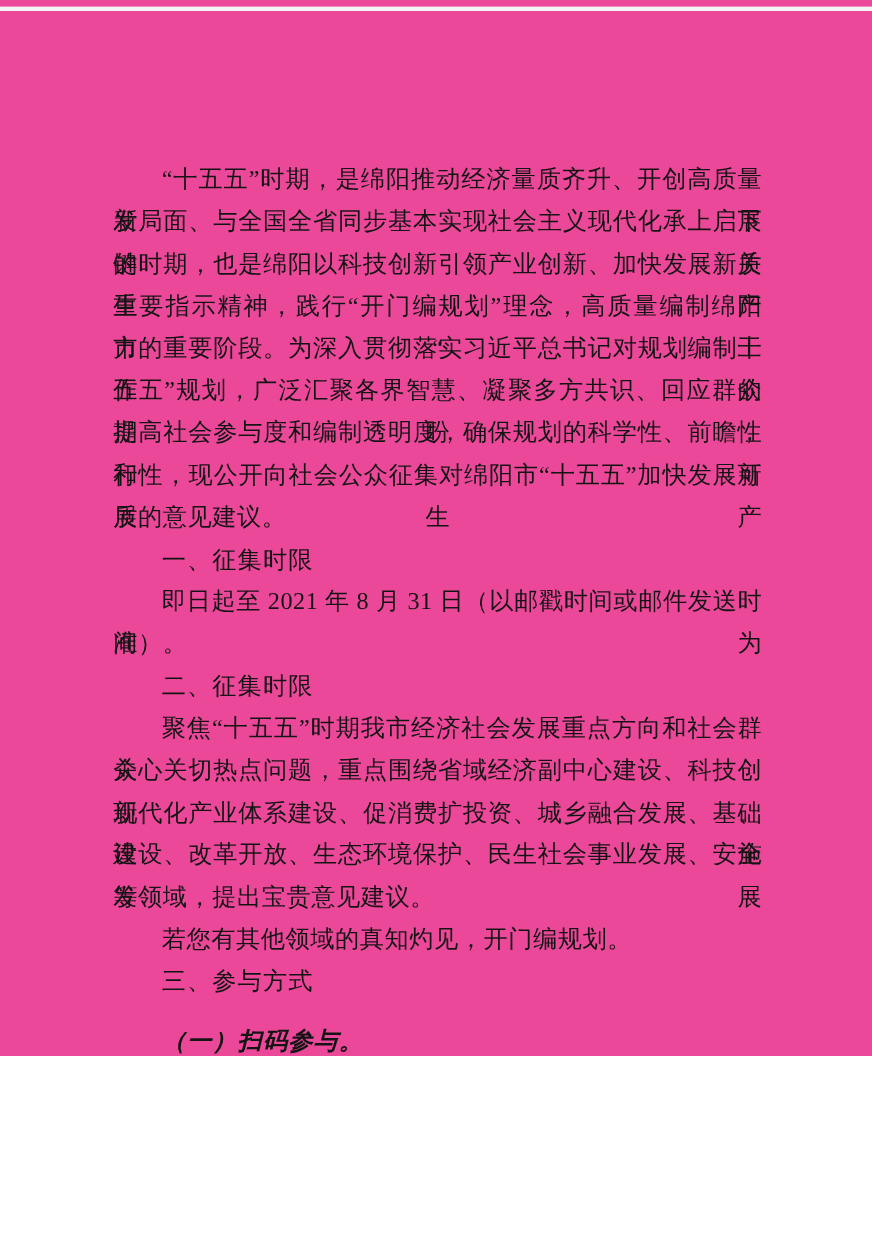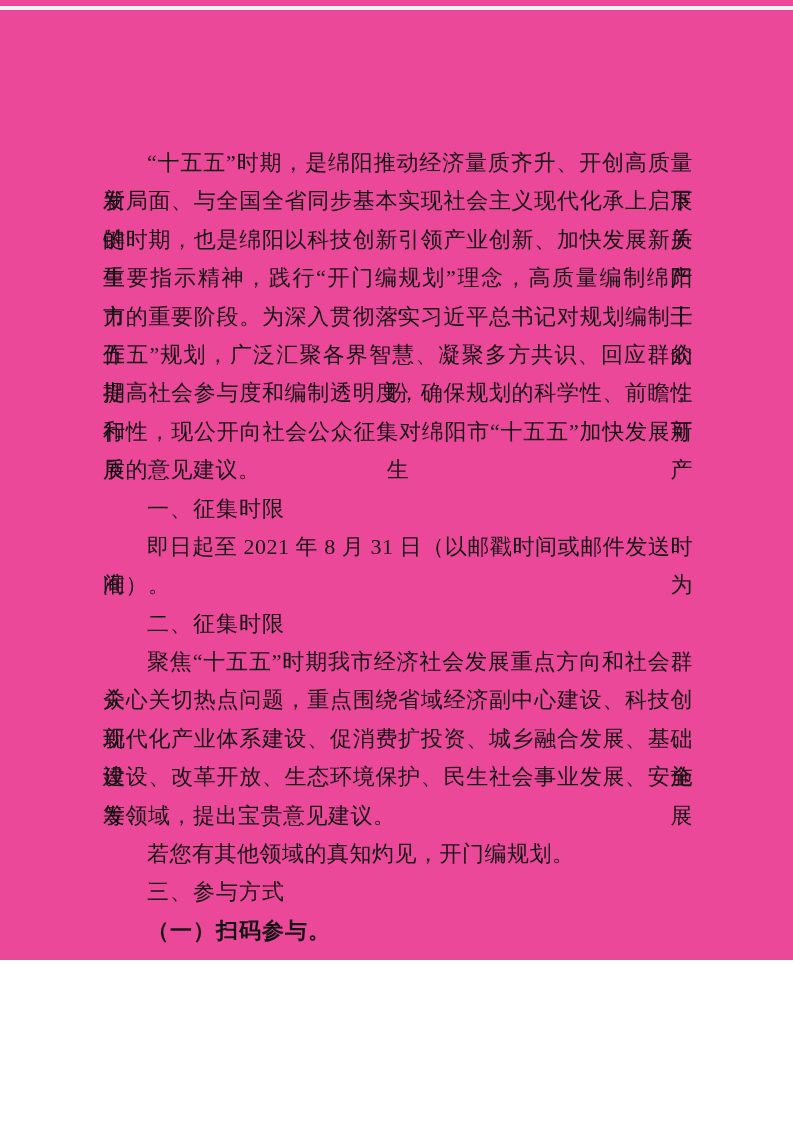--- a/index.html
+++ b/index.html
@@ -48,21 +48,23 @@
   .line.indent {
     text-indent: 2em;
   }
   .heading {
     font-family: "Liberation Sans", "DejaVu Sans", sans-serif;
     font-weight: 400;
     letter-spacing: 1px;
   }
   .sub-heading {
     font-weight: 700;
+    font-style: italic;
     letter-spacing: 1px;
+    margin-top: 16px;
   }
 </style>
 </head>
 <body>
 
 <div class="page">
   <div class="top-edge"></div>
 
   <div class="content">
 

